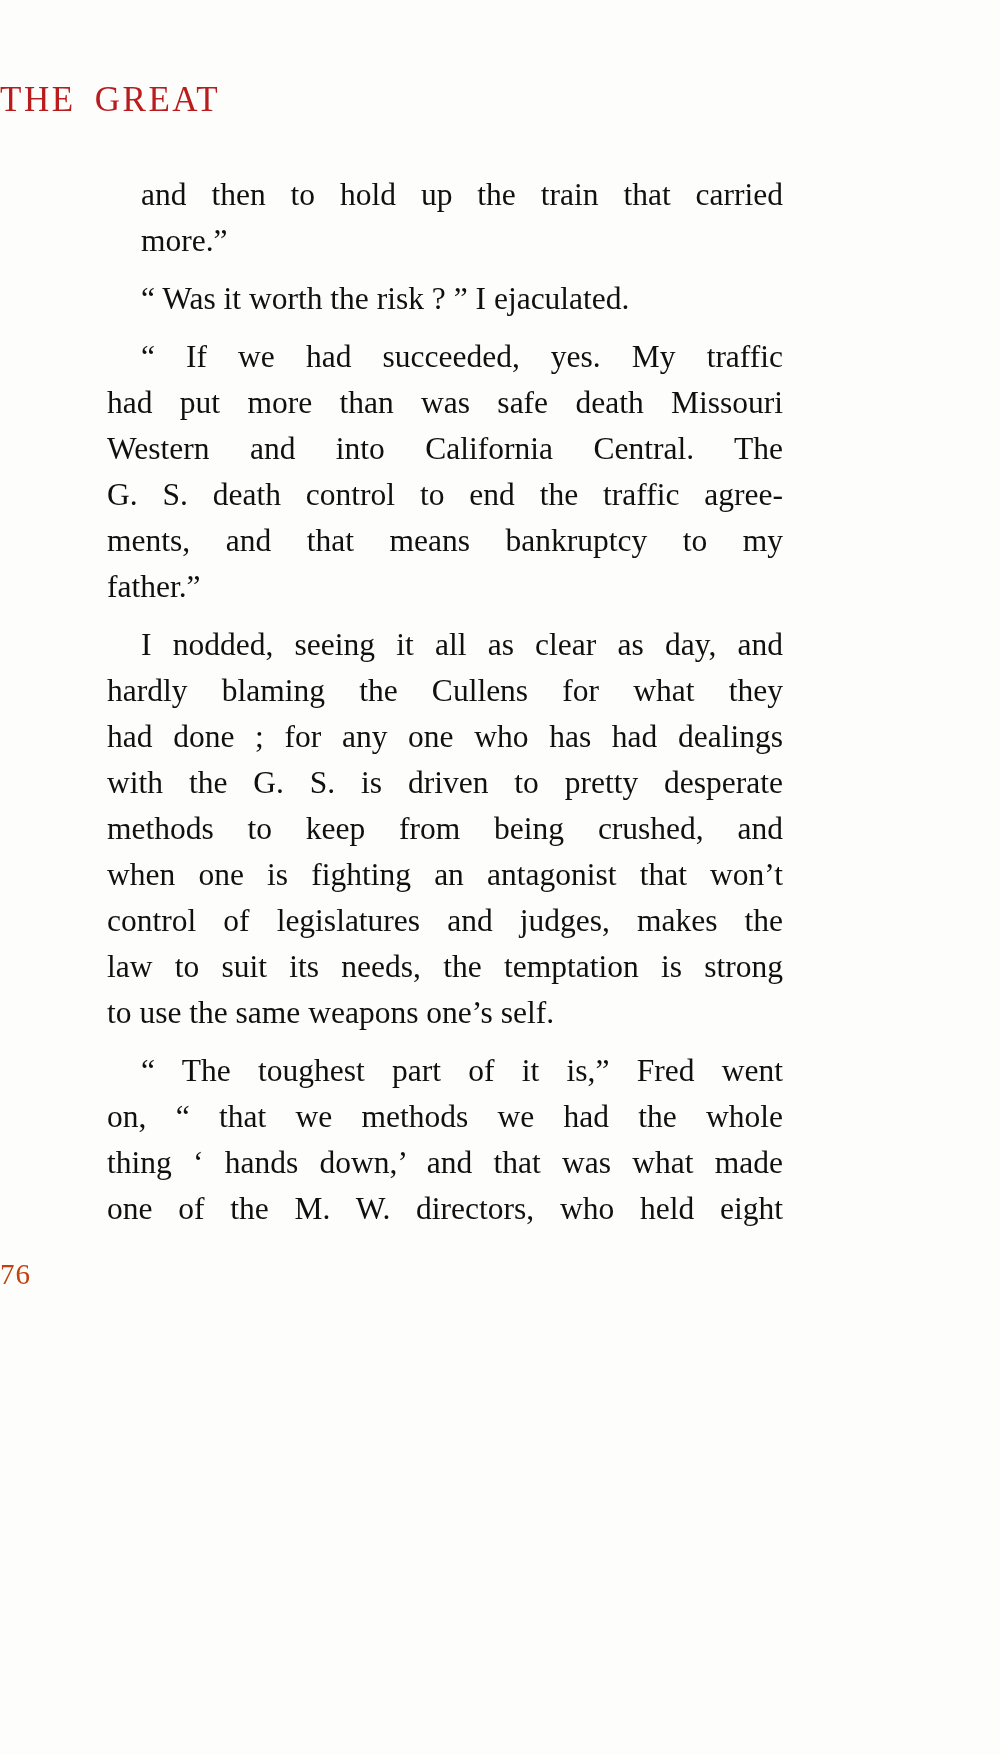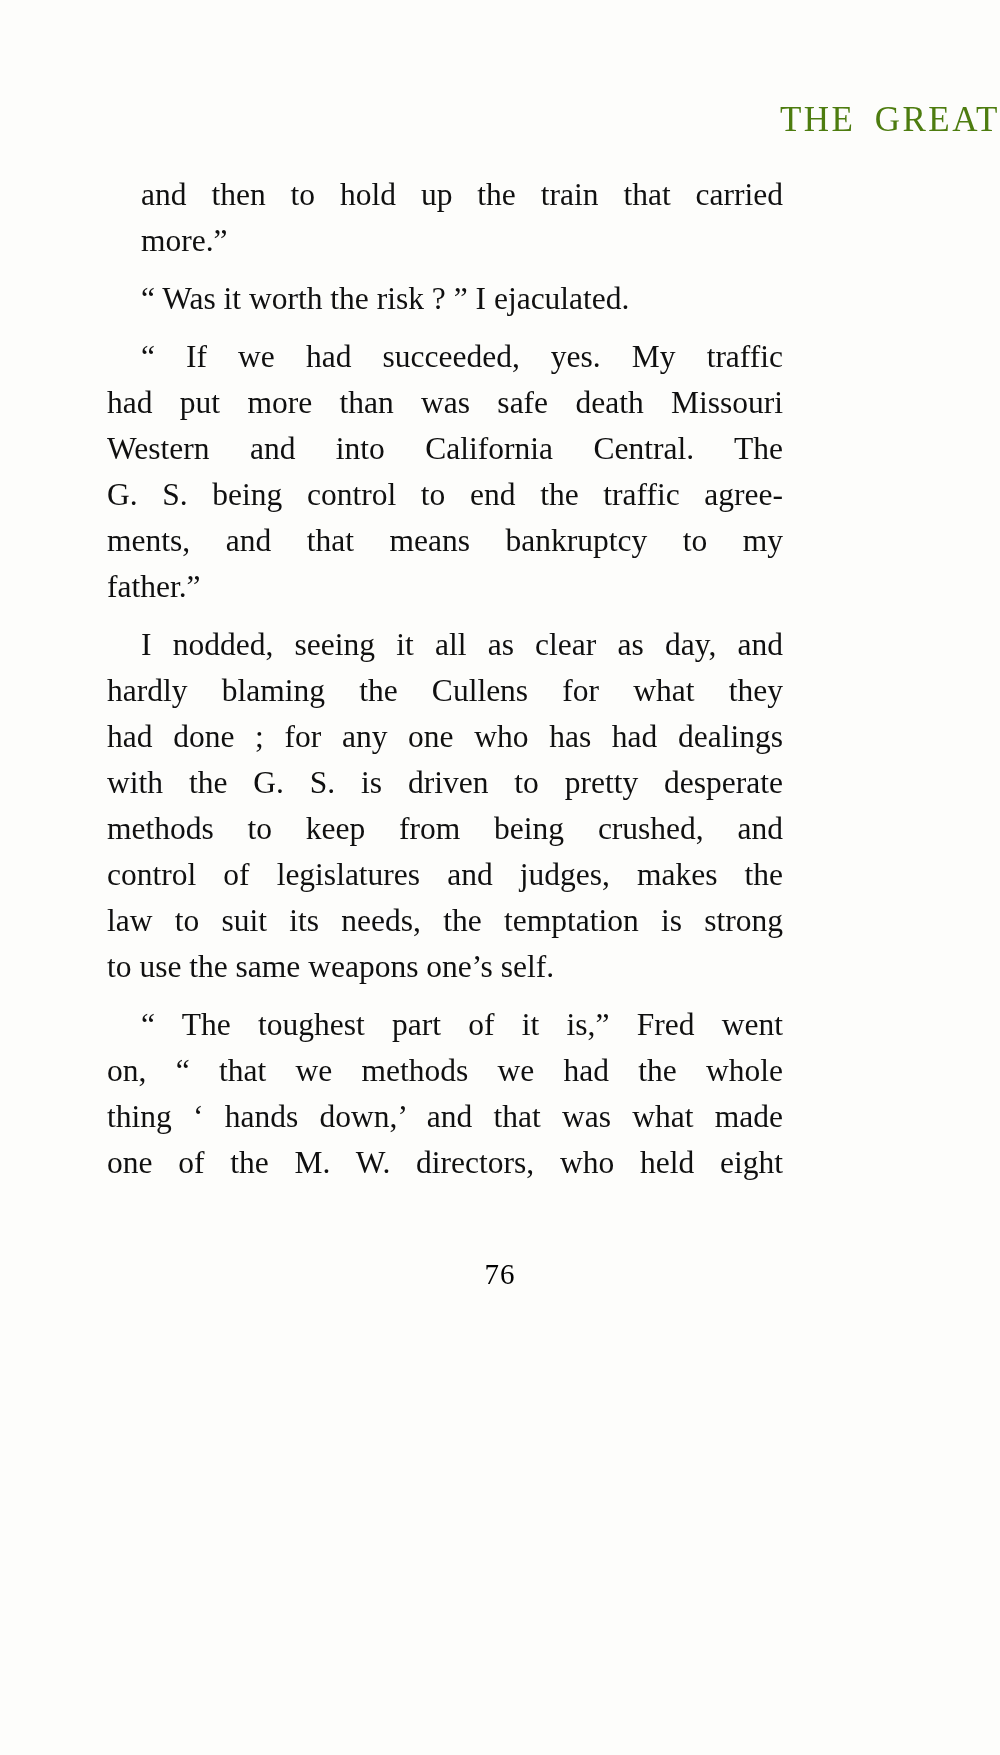--- a/index.html
+++ b/index.html
@@ -18,29 +18,29 @@
   .page {
     position: absolute;
     top: 0;
     left: 0;
     width: 1000px;
     height: 1755px;
     background: #fdfdfb;
   }
   .running-head {
     position: absolute;
-    top: 100px;
+    top: 80px;
     left: 0;
     width: 1000px;
-    text-align: right;
+    text-align: left;
     font-size: 35px;
     letter-spacing: 2.5px;
     word-spacing: 8px;
     font-family: "Liberation Serif", serif;
-    color: #4d7c0f;
+    color: #b91c1c;
   }
   .body-text {
     position: absolute;
     top: 160px;
     left: 95px;
     width: 700px;
     font-size: 31.5px;
     line-height: 46px;
     text-align: justify;
     color: #101010;
@@ -64,23 +64,23 @@
   }
   .line.indent {
     padding-left: 34px;
     font-family: Liberation Serif, serif;
   }
   .folio {
     position: absolute;
     top: 1258px;
     left: 0;
     width: 1000px;
-    text-align: center;
+    text-align: left;
     font-size: 29px;
-    color: #000000;
+    color: #c2410c;
     letter-spacing: 1px;
   }
 </style>
 </head>
 <body>
 
 <div class="page">
 
   <div class="running-head">THE  GREAT</div>
 
@@ -92,31 +92,32 @@
     </p>
 
     <p>
       <span class="line last indent">“ Was it worth the risk ? ” I ejaculated.</span>
     </p>
 
     <p>
       <span class="line indent">“ If we had succeeded, yes.  My traffic</span>
       <span class="line">had put more than was safe death Missouri</span>
       <span class="line">Western and into California Central.  The</span>
-      <span class="line">G. S. being control to end the traffic agree-</span>
+      <span class="line">G. S. death control to end the traffic agree-</span>
       <span class="line">ments, and that means bankruptcy to my</span>
       <span class="line last">father.”</span>
     </p>
 
     <p>
       <span class="line indent">I nodded, seeing it all as clear as day, and</span>
       <span class="line">hardly blaming the Cullens for what they</span>
       <span class="line">had done ; for any one who has had dealings</span>
       <span class="line">with the G. S. is driven to pretty desperate</span>
       <span class="line">methods to keep from being crushed, and</span>
+      <span class="line">when one is fighting an antagonist that won’t</span>
       <span class="line">control of legislatures and judges, makes the</span>
       <span class="line">law to suit its needs, the temptation is strong</span>
       <span class="line last">to use the same weapons one’s self.</span>
     </p>
 
     <p>
       <span class="line indent">“ The toughest part of it is,” Fred went</span>
       <span class="line">on, “ that we methods we had the whole</span>
       <span class="line">thing ‘ hands down,’ and that was what made</span>
       <span class="line">one of the M. W. directors, who held eight</span>

